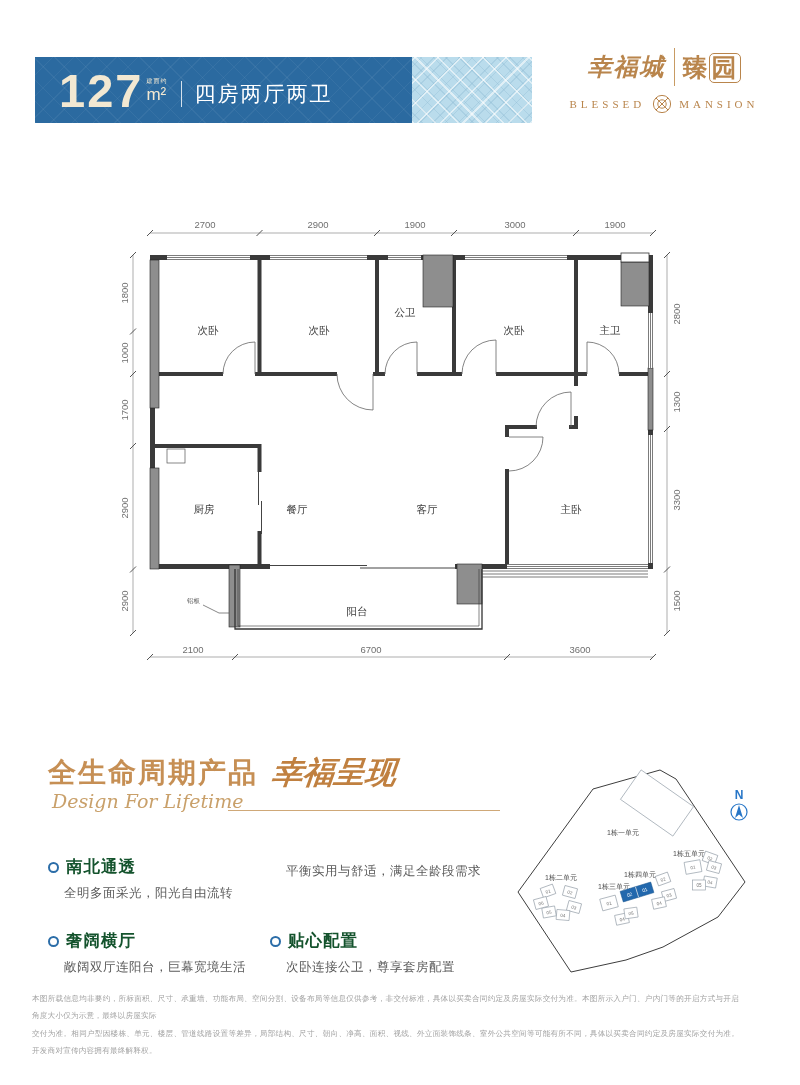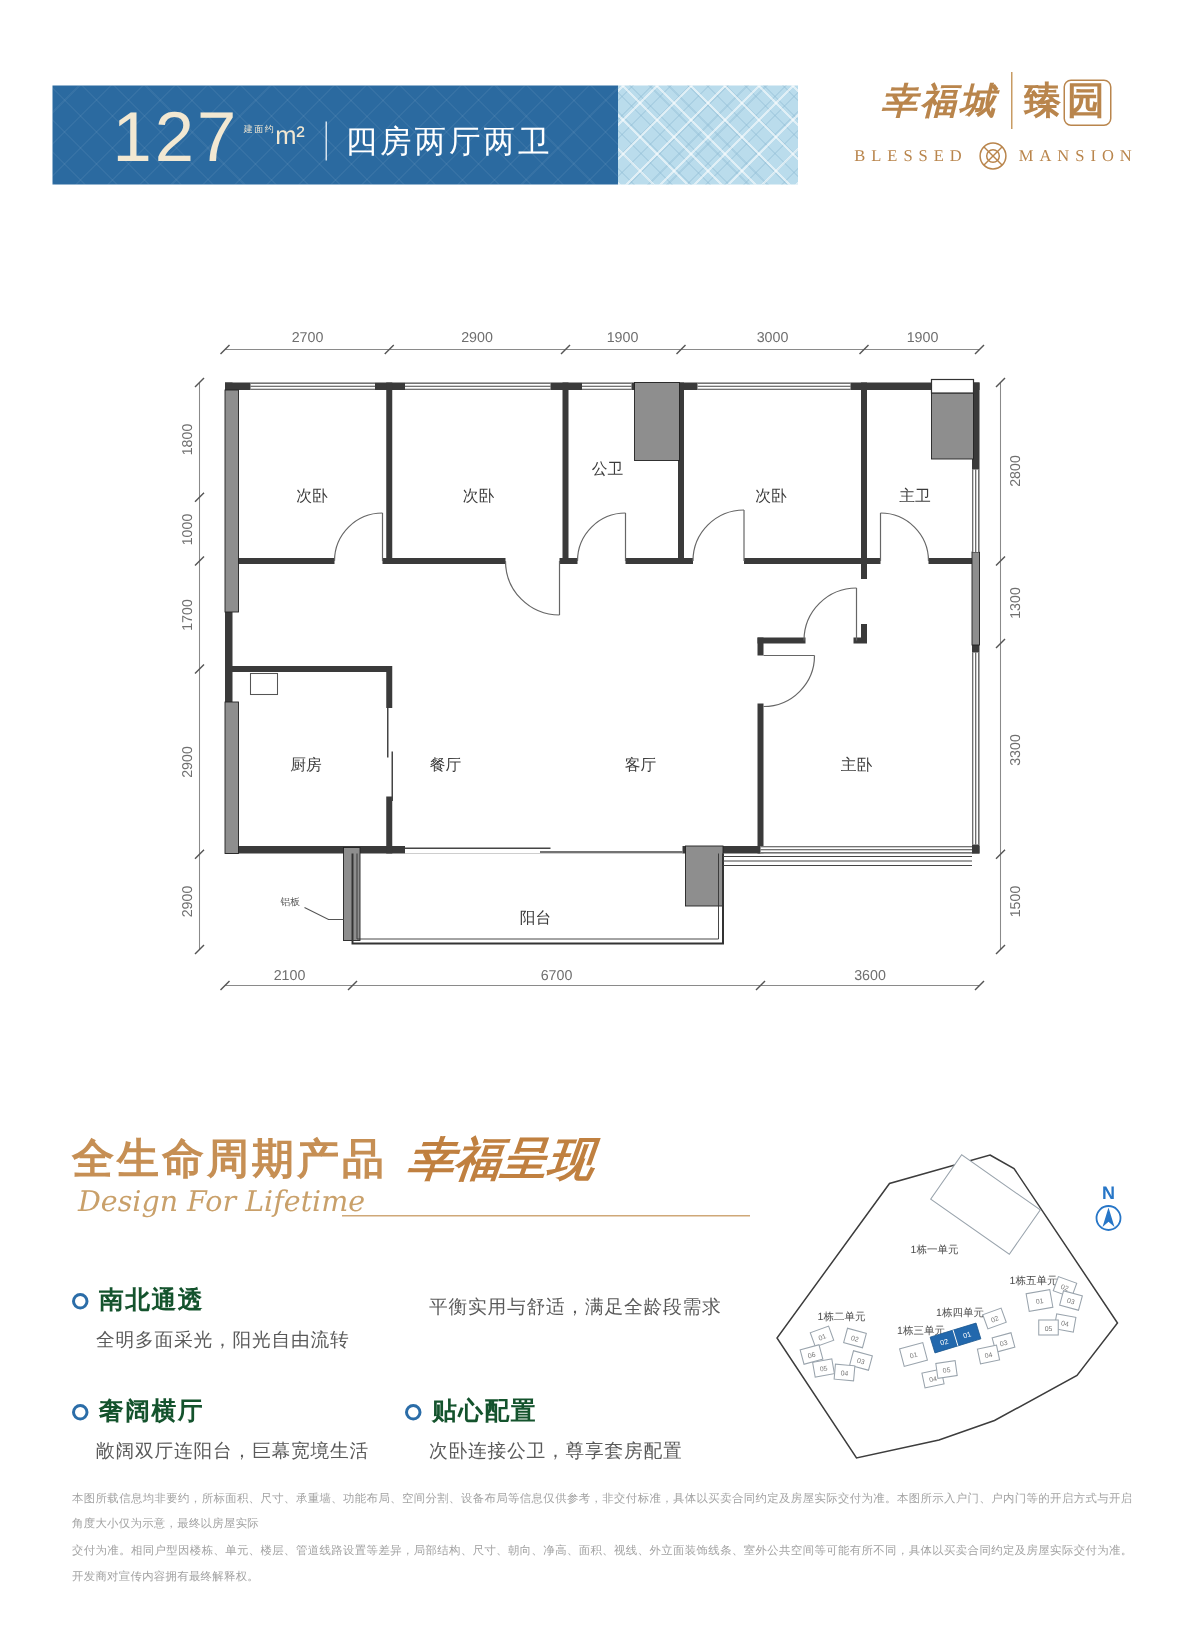--- a/index.html
+++ b/index.html
@@ -11,22 +11,22 @@
   .banner-dark{width:377px;height:100%;background:#2b6aa0;position:relative;display:flex;align-items:center;
     background-image:
       repeating-linear-gradient(45deg, rgba(255,255,255,.05) 0 1px, transparent 1px 15px),
       repeating-linear-gradient(-45deg, rgba(255,255,255,.05) 0 1px, transparent 1px 15px);}
   .banner-light{width:120px;height:100%;background:#badcec;
     background-image:
       repeating-linear-gradient(45deg, rgba(255,255,255,.55) 0 1.5px, transparent 1.5px 16px),
       repeating-linear-gradient(-45deg, rgba(255,255,255,.55) 0 1.5px, transparent 1.5px 16px),
       repeating-linear-gradient(45deg, rgba(140,185,210,.35) 7px 8px, transparent 8px 16px),
       repeating-linear-gradient(-45deg, rgba(140,185,210,.35) 7px 8px, transparent 8px 16px);}
-  .area-num{font-size:47px;font-weight:400;color:#f2e8d2;letter-spacing:2px;margin-left:40px;line-height:1;}
-  .area-unit-wrap{display:flex;align-items:flex-start;margin-left:3px;}
+  .area-num{font-size:47px;font-weight:700;color:#f2e8d2;letter-spacing:2px;margin-left:24px;line-height:1;}
+  .area-unit-wrap{display:flex;flex-direction:column;align-items:flex-start;margin-left:3px;}
   .area-prefix{font-size:6px;color:#f2e8d2;letter-spacing:1px;}
   .area-unit{font-size:17px;color:#f2e8d2;line-height:1;}
   .banner-divider{width:1px;height:26px;background:rgba(255,255,255,.8);margin:0 12px 0 14px;margin-top:8px;}
   .layout-text{font-size:21px;color:#ffffff;letter-spacing:2px;margin-top:8px;}
 
   
   .logo{position:absolute;left:556px;top:48px;width:216px;text-align:center;color:#b9854c;}
   .logo-row1{display:flex;align-items:center;justify-content:center;}
   .logo-cn-main{font-size:24px;font-weight:bold;font-style:italic;letter-spacing:2px;
     font-family:"Liberation Serif","DejaVu Serif",serif;}
@@ -71,21 +71,21 @@
   .site-svg{position:absolute;left:513px;top:757px;}
   .site-bound{fill:none;stroke:#3d3d3d;stroke-width:1;}
   .bld{fill:#fff;stroke:#9aa4ad;stroke-width:.7;}
   .bld-hl{fill:#2268ad;stroke:#1c578f;stroke-width:.5;}
   .site-lbl{fill:#4a4a4a;font-size:7px;font-family:"Liberation Sans",sans-serif;text-anchor:middle;}
   .unit-lbl{fill:#777;font-size:4.6px;font-family:"Liberation Sans",sans-serif;text-anchor:middle;}
   .unit-hl-lbl{fill:#fff;font-size:4.8px;font-family:"Liberation Sans",sans-serif;text-anchor:middle;}
   .north-txt{fill:#2776c7;font-size:12px;font-weight:bold;text-anchor:middle;font-family:"Liberation Sans",sans-serif;}
 
   
-  .disclaimer{position:absolute;left:48px;top:990px;width:707px;font-size:7.6px;color:#a2a2a2;
+  .disclaimer{position:absolute;left:32px;top:990px;width:707px;font-size:7.6px;color:#a2a2a2;
     line-height:2.3;letter-spacing:.2px;text-align:justify;}
 </style>
 </head>
 <body>
 
 <div id="page">
 
   <div class="banner">
     <div class="banner-dark">
       <span class="area-num">127</span>

